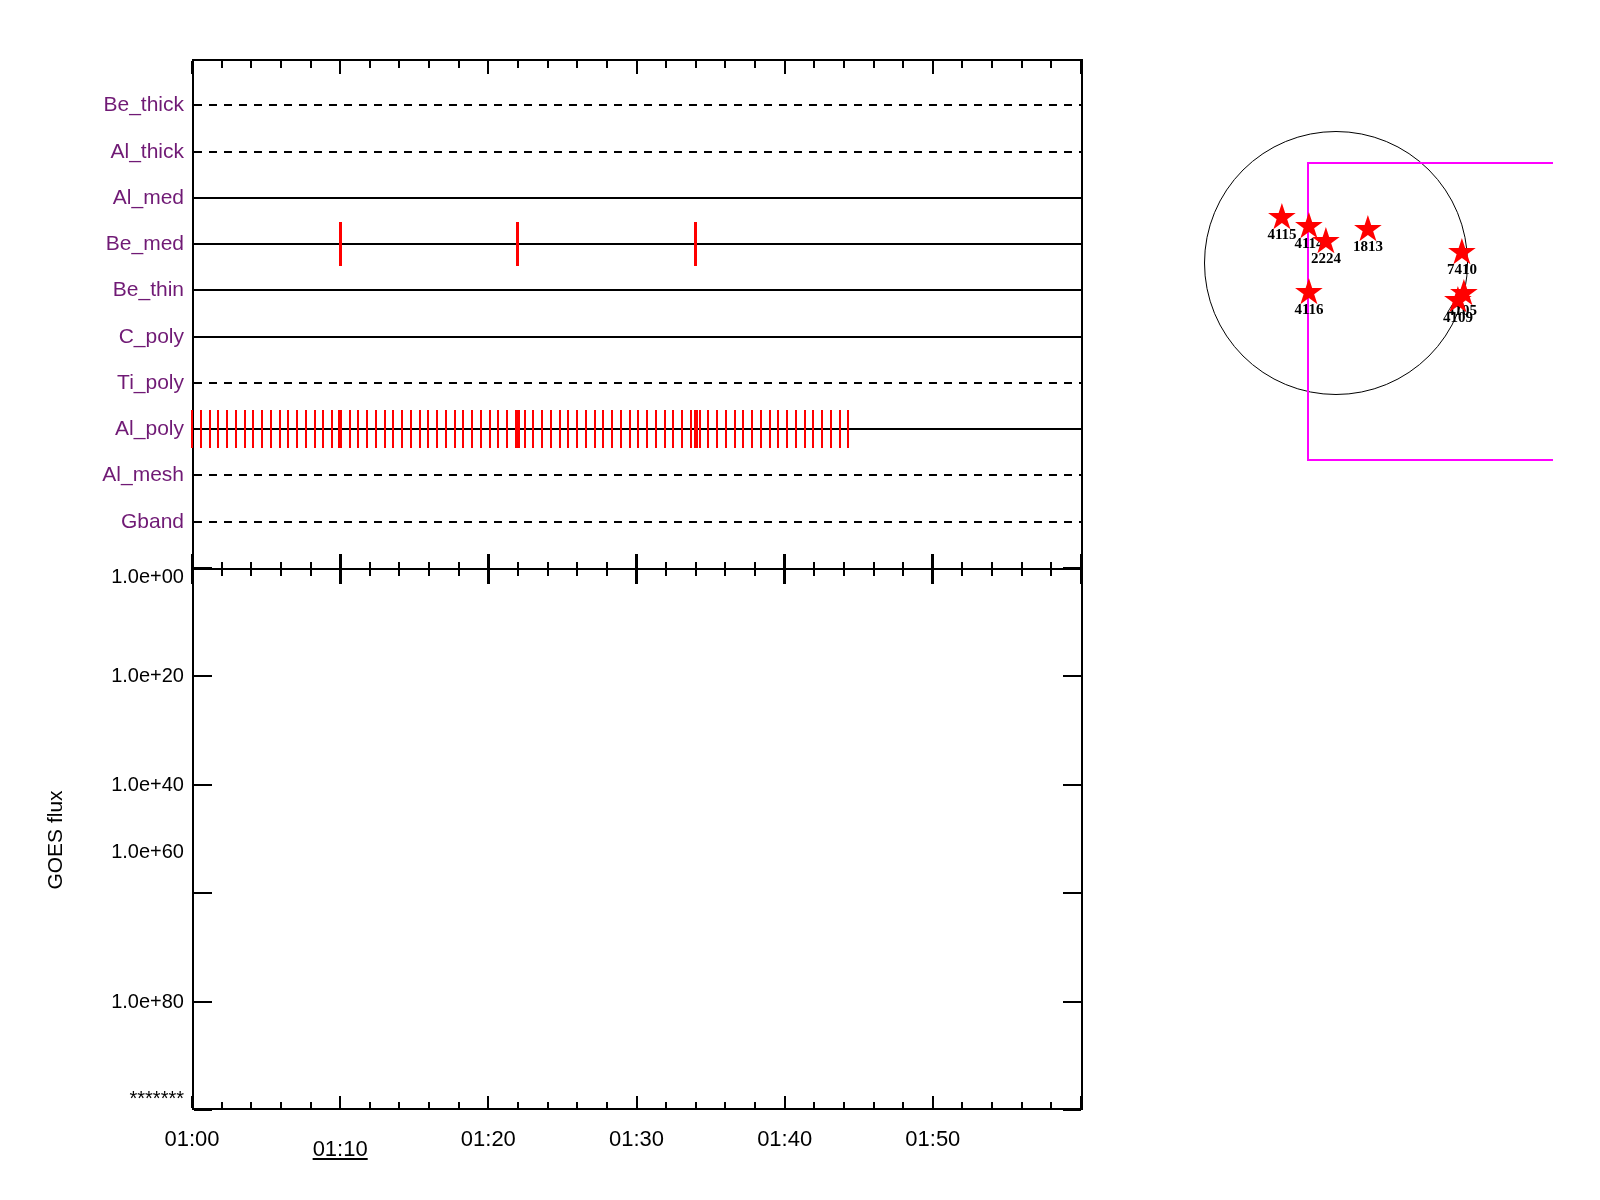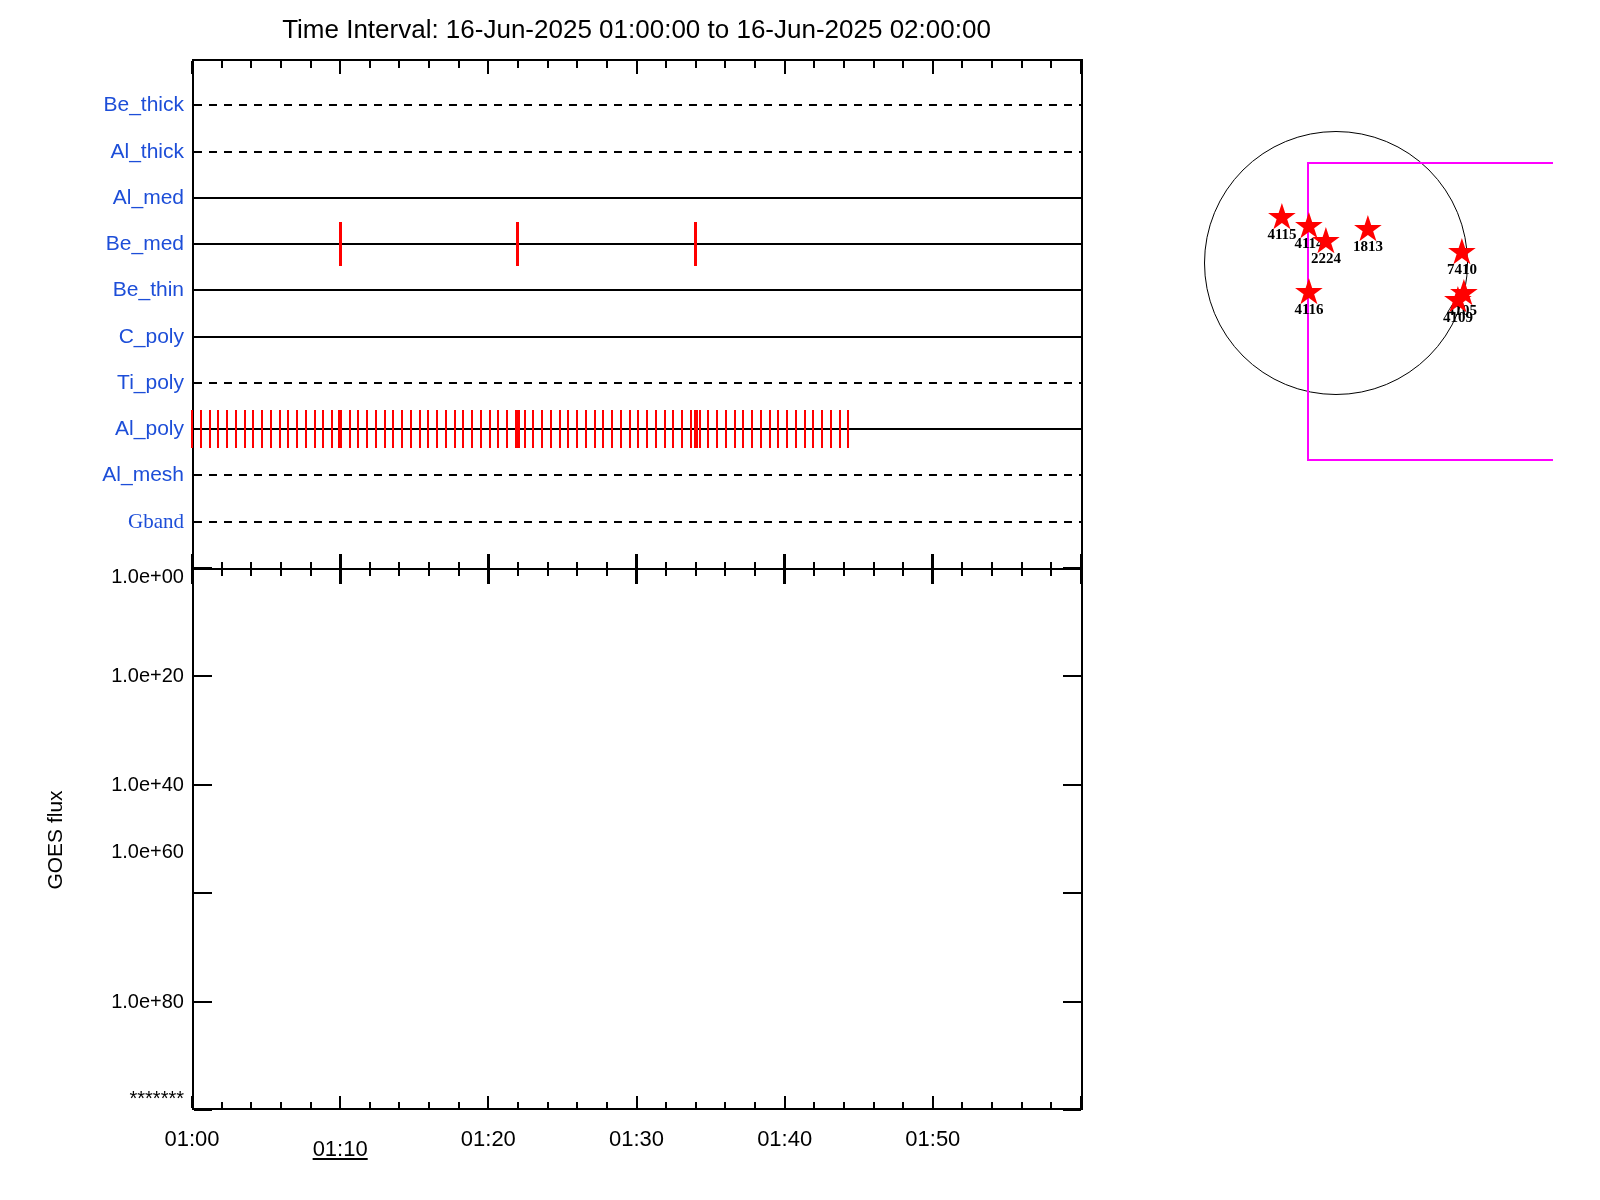--- a/index.html
+++ b/index.html
@@ -3,33 +3,32 @@
 <meta charset="utf-8">
 <style>
   html,body{margin:0;padding:0;background:#ffffff;}
   body{font-family:"Liberation Sans", sans-serif;}
   #screen{position:relative;width:1600px;height:1200px;background:#ffffff;overflow:hidden;}
   .title{position:absolute;left:192px;top:14px;width:889px;text-align:center;
          font-size:26px;color:#000;white-space:nowrap;}
   .goes-ylabel{position:absolute;left:-26px;top:827px;width:164px;height:26px;
          text-align:center;font-size:21px;color:#000;transform:rotate(-90deg);}
   .chan-label{position:absolute;left:40px;width:144px;text-align:right;
-         font-size:21px;color:#1d4ed8;white-space:nowrap;}
+         font-size:21px;color:#701a75;white-space:nowrap;}
   .ytick-label{position:absolute;left:40px;width:144px;text-align:right;
          font-size:20px;color:#000;white-space:nowrap;}
   .xtick-label{position:absolute;width:90px;text-align:center;font-size:22px;color:#000;}
   .star{position:absolute;color:#f00;line-height:1;transform:translate(-50%,-54%);}
   .star-label{position:absolute;width:48px;text-align:center;
          font-family:"Liberation Serif", serif;font-weight:bold;font-size:15px;color:#000;}
 </style>
 </head>
 <body>
 
 <div id="screen">
-  <div class="title">Time Interval: 16-Jun-2025 01:00:00 to 16-Jun-2025 02:00:00</div>
   <div class="goes-ylabel">GOES flux</div>
 <div style="position: absolute; left: 192px; top: 59px; width: 891px; height: 1051px; border: 2px solid rgb(0, 0, 0); box-sizing: border-box;"></div>
     <div style="position: absolute; left: 192px; top: 568px; width: 891px; height: 2px; background: rgb(0, 0, 0);"></div>
     <div style="position: absolute; left: 194px; top: 104.273px; width: 887px; height: 2px; background: repeating-linear-gradient(to right, rgb(0, 0, 0) 0px, rgb(0, 0, 0) 8px, transparent 8px, transparent 15px);"></div>
     <div class="chan-label" style="position: absolute; top: 92.2727px;">Be_thick</div>
     <div style="position: absolute; left: 194px; top: 150.545px; width: 887px; height: 2px; background: repeating-linear-gradient(to right, rgb(0, 0, 0) 0px, rgb(0, 0, 0) 8px, transparent 8px, transparent 15px);"></div>
     <div class="chan-label" style="position: absolute; top: 138.545px;">Al_thick</div>
     <div style="position: absolute; left: 194px; top: 196.818px; width: 887px; height: 2px; background: rgb(0, 0, 0);"></div>
     <div class="chan-label" style="position: absolute; top: 184.818px;">Al_med</div>
     <div style="position: absolute; left: 194px; top: 243.091px; width: 887px; height: 2px; background: rgb(0, 0, 0);"></div>
@@ -120,21 +119,21 @@
     <div style="position: absolute; left: 821.123px; top: 410.182px; width: 2px; height: 38px; background: rgb(255, 0, 0);"></div>
     <div style="position: absolute; left: 829.875px; top: 410.182px; width: 2px; height: 38px; background: rgb(255, 0, 0);"></div>
     <div style="position: absolute; left: 838.627px; top: 410.182px; width: 2px; height: 38px; background: rgb(255, 0, 0);"></div>
     <div style="position: absolute; left: 847.378px; top: 410.182px; width: 2px; height: 38px; background: rgb(255, 0, 0);"></div>
     <div style="position: absolute; left: 338.167px; top: 410.182px; width: 4px; height: 38px; background: rgb(255, 0, 0);"></div>
     <div style="position: absolute; left: 515.967px; top: 410.182px; width: 4px; height: 38px; background: rgb(255, 0, 0);"></div>
     <div style="position: absolute; left: 693.767px; top: 410.182px; width: 4px; height: 38px; background: rgb(255, 0, 0);"></div>
     <div style="position: absolute; left: 194px; top: 474.455px; width: 887px; height: 2px; background: repeating-linear-gradient(to right, rgb(0, 0, 0) 0px, rgb(0, 0, 0) 8px, transparent 8px, transparent 15px);"></div>
     <div class="chan-label" style="position: absolute; top: 462.455px;">Al_mesh</div>
     <div style="position: absolute; left: 194px; top: 520.727px; width: 887px; height: 2px; background: repeating-linear-gradient(to right, rgb(0, 0, 0) 0px, rgb(0, 0, 0) 8px, transparent 8px, transparent 15px);"></div>
-    <div class="chan-label" style="position: absolute; top: 508.727px; font-family: Liberation Serif, serif;">Gband</div>
+    <div class="chan-label" style="position: absolute; top: 508.727px;">Gband</div>
     <div style="position: absolute; left: 191px; top: 61px; width: 2px; height: 13px; background: rgb(0, 0, 0);"></div>
     <div style="position: absolute; left: 190.5px; top: 554px; width: 3px; height: 30px; background: rgb(0, 0, 0);"></div>
     <div style="position: absolute; left: 191px; top: 1096px; width: 2px; height: 12px; background: rgb(0, 0, 0);"></div>
     <div style="position: absolute; left: 220.633px; top: 61px; width: 2px; height: 7px; background: rgb(0, 0, 0);"></div>
     <div style="position: absolute; left: 220.633px; top: 562px; width: 2px; height: 14px; background: rgb(0, 0, 0);"></div>
     <div style="position: absolute; left: 220.633px; top: 1102px; width: 2px; height: 6px; background: rgb(0, 0, 0);"></div>
     <div style="position: absolute; left: 250.267px; top: 61px; width: 2px; height: 7px; background: rgb(0, 0, 0);"></div>
     <div style="position: absolute; left: 250.267px; top: 562px; width: 2px; height: 14px; background: rgb(0, 0, 0);"></div>
     <div style="position: absolute; left: 250.267px; top: 1102px; width: 2px; height: 6px; background: rgb(0, 0, 0);"></div>
     <div style="position: absolute; left: 279.9px; top: 61px; width: 2px; height: 7px; background: rgb(0, 0, 0);"></div>

